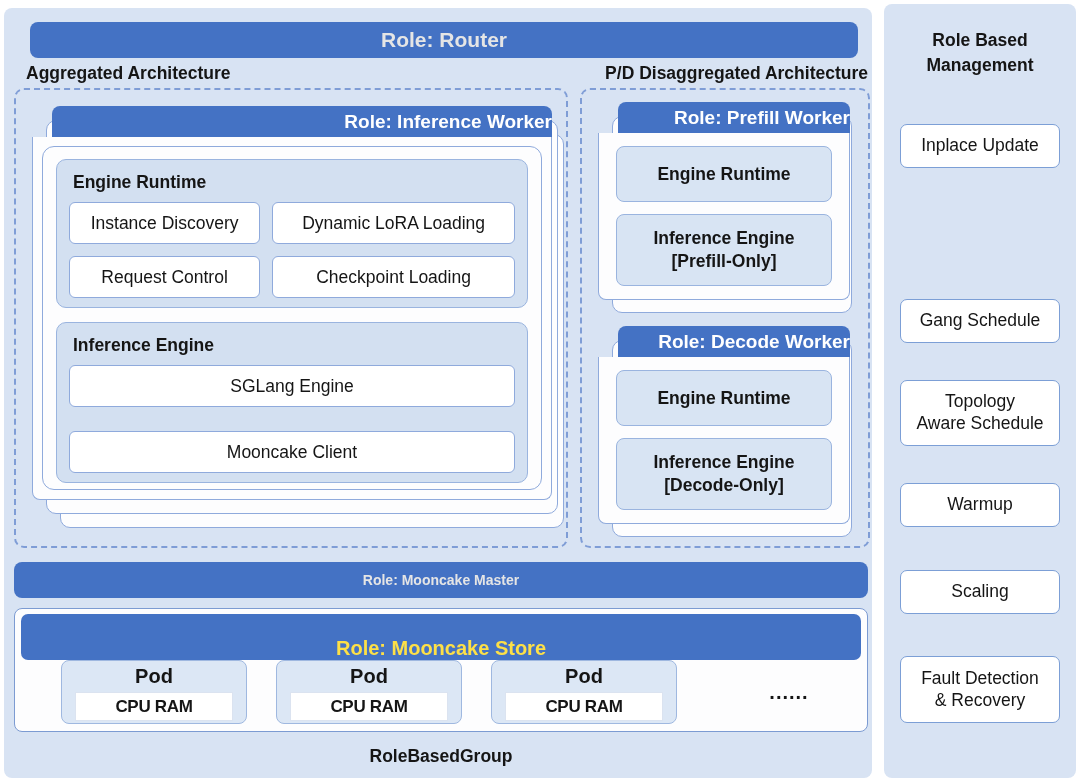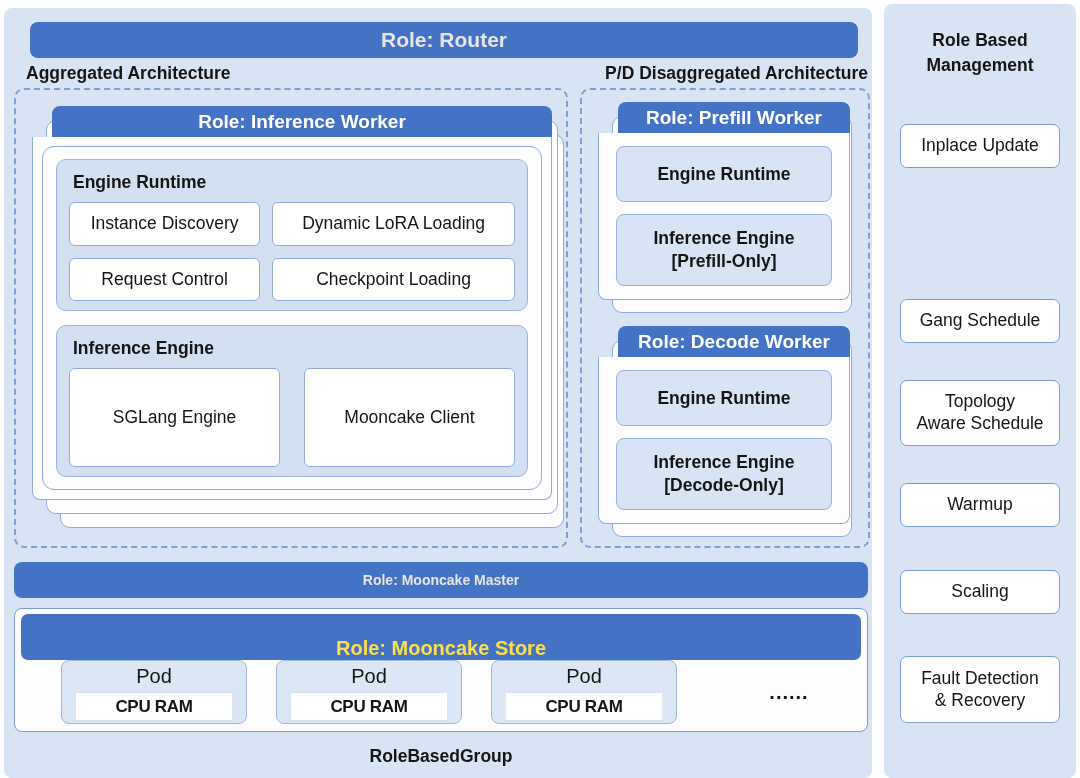--- a/index.html
+++ b/index.html
@@ -34,57 +34,57 @@
   .stack-iw{left:28px;top:98px;width:520px;height:394px;}
   .stack-iw .l1{left:14px;right:-6px;top:14px;bottom:-14px;z-index:1;}
   .stack-iw .l2{left:28px;right:-12px;top:28px;bottom:-28px;z-index:0;}
   .stack-pf{left:594px;top:94px;width:252px;height:198px;}
   .stack-dc{left:594px;top:318px;width:252px;height:198px;}
   .stack-pf .l1,.stack-dc .l1{left:14px;right:-2px;top:14px;bottom:-13px;z-index:1;}
 
   .card{position:absolute;inset:0;z-index:2;}
   .card-banner{position:absolute;left:0;right:0;top:0;height:31px;background:#4472c4;
                border-radius:8px 8px 0 0;color:#fff;font-weight:bold;font-size:19px;
-               display:flex;align-items:center;justify-content:center;margin-left:20px;}
+               display:flex;align-items:center;justify-content:flex-end;margin-left:20px;}
   .card-body{position:absolute;left:0;right:0;top:31px;bottom:0;background:#fdfdfe;
              border:1px solid #8faadc;border-top:none;border-radius:0 0 8px 8px;}
 
   
   .iw-body{padding:9px;}
   .inner-panel{position:absolute;left:9px;right:9px;top:9px;bottom:9px;
                border:1px solid #8faadc;border-radius:12px;background:#fdfdfe;
                padding:12px 13px;box-sizing:border-box;display:flex;flex-direction:column;gap:14px;}
   .section{flex:1;background:#d3e0f1;border:1px solid #9ab4df;border-radius:10px;
            padding:9px 12px;box-sizing:border-box;display:flex;flex-direction:column;}
   .section-title{font-size:17.5px;font-weight:bold;margin:3px 0 9px 4px;}
   .grid2{display:grid;grid-template-columns:1fr 1.27fr;gap:12px;flex:1;}
   .wbox{background:#fff;border:1px solid #8faadc;border-radius:6px;display:flex;
         align-items:center;justify-content:center;font-size:17.5px;min-height:40px;}
-  .stack1{display:flex;flex-direction:row;gap:24px;flex:1;}
+  .stack1{display:flex;flex-direction:column;gap:24px;flex:1;}
   .stack1 .wbox{flex:1;}
 
   
   .pd-body{padding:13px 17px;box-sizing:border-box;display:flex;flex-direction:column;gap:12px;}
   .pbox{background:#d8e4f3;border:1px solid #9ab4df;border-radius:8px;display:flex;
         align-items:center;justify-content:center;text-align:center;font-weight:bold;
         font-size:17.5px;white-space:pre-line;line-height:1.3;}
   .pbox.one{flex:4.2;}
   .pbox.two{flex:5.4;}
 
   
   .store{position:absolute;left:10px;top:600px;width:854px;height:124px;background:#fdfdfe;
          border:1px solid #7c9bd2;border-radius:8px;box-sizing:border-box;}
   .store-banner{position:absolute;left:6px;right:6px;top:5px;height:46px;background:#4472c4;
                 border-radius:7px;color:#fde047;font-weight:bold;font-size:20px;
                 display:flex;align-items:flex-end;justify-content:center;}
   .pod{position:absolute;top:51px;width:186px;height:64px;background:#dce7f5;
        border:1px solid #9fb8e0;border-radius:8px;box-sizing:border-box;}
   .pod1{left:46px;} .pod2{left:261px;} .pod3{left:476px;}
   .pod-title{height:30px;display:flex;align-items:center;justify-content:center;
-             font-size:20px;font-weight:400;}
+             font-size:20px;font-weight:700;}
   .pod-ram{position:absolute;left:13px;right:13px;top:31px;height:27px;background:#fff;
            border:1px solid #dbe3f0;display:flex;align-items:center;justify-content:center;
            font-size:17px;font-weight:bold;letter-spacing:-0.3px;}
   .dots{position:absolute;left:690px;top:51px;width:168px;height:64px;display:flex;
         align-items:center;justify-content:center;font-size:20px;font-weight:bold;letter-spacing:1px;}
 
   .rbg-label{position:absolute;left:10px;top:738px;width:854px;text-align:center;
              font-size:17.5px;font-weight:bold;}
 
   

